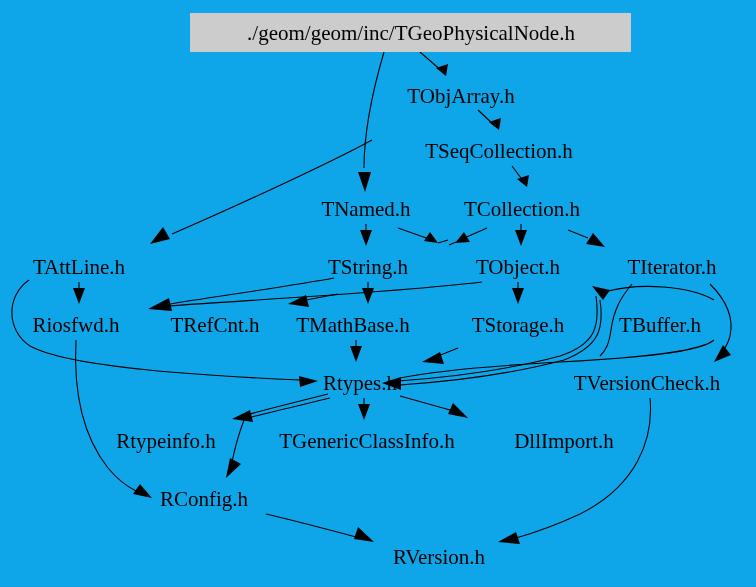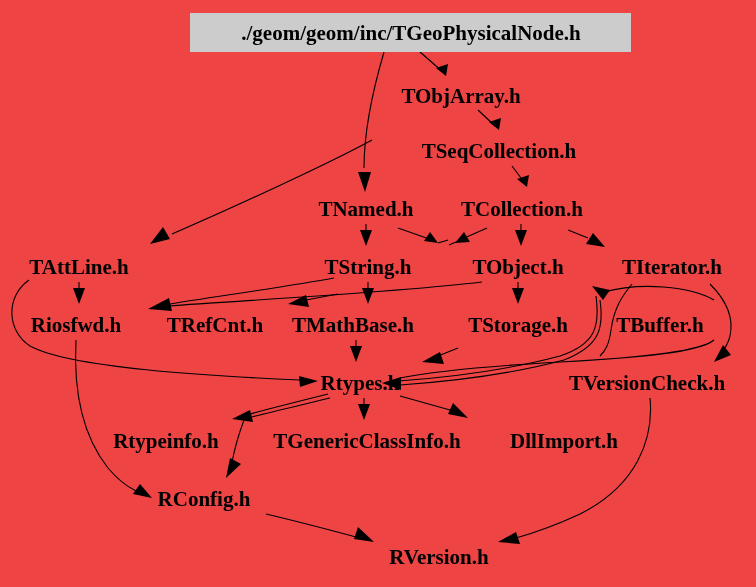--- a/index.html
+++ b/index.html
@@ -4,24 +4,23 @@
 <style>
   html, body {
     margin: 0;
     padding: 0;
     background: #ffffff;
   }
   #graph-root {
     position: relative;
     width: 756px;
     height: 587px;
-    background: #ef4444;
+    background: #0ea5e9;
     overflow: hidden;
     font-family: "Liberation Serif", "DejaVu Serif", serif;
-    font-weight: bold;
   }
   svg#graph-canvas {
     position: absolute;
     left: 0;
     top: 0;
     width: 756px;
     height: 587px;
   }
   .node-label {
     font-family: "Liberation Serif", "DejaVu Serif", serif;

